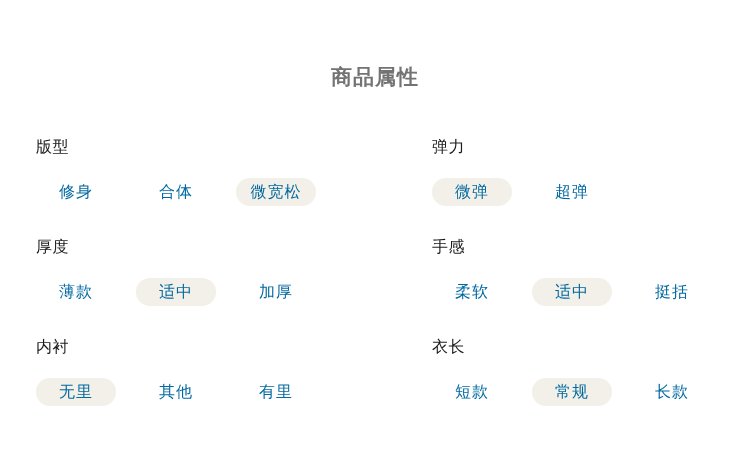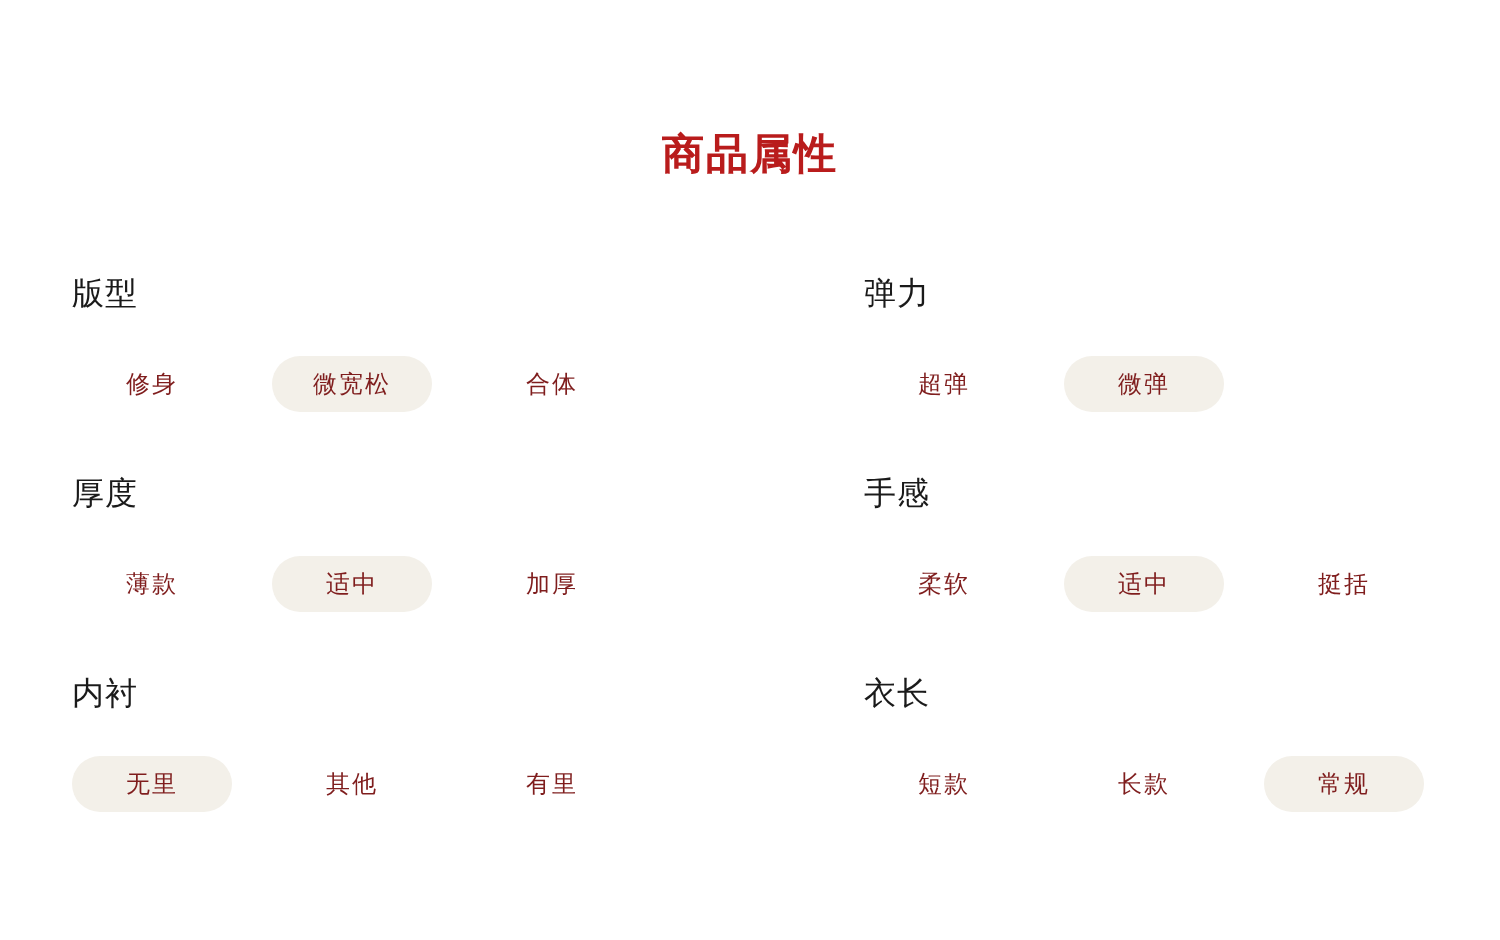--- a/index.html
+++ b/index.html
@@ -22,21 +22,21 @@
   }
   .page-title {
     position: absolute;
     left: 0;
     top: 62px;
     width: 750px;
     text-align: center;
     font-size: 21px;
     font-weight: bold;
     letter-spacing: 1px;
-    color: #b91c1c;
+    color: #737373;
     line-height: 30px;
   }
   .attr-grid {
     position: absolute;
     left: 0;
     top: 136px;
     width: 750px;
     display: grid;
     grid-template-columns: 396px 354px;
     grid-auto-rows: 100px;
@@ -62,22 +62,22 @@
   .option-row {
     margin-top: 20px;
     display: grid;
     grid-template-columns: 100px 100px 100px;
     height: 28px;
   }
   .option {
     height: 28px;
     line-height: 28px;
     text-align: center;
-    font-size: 12px;
-    color: #7f1d1d;
+    font-size: 16px;
+    color: #0369a1;
     letter-spacing: 1px;
     border-radius: 14px;
     width: 80px;
     box-sizing: border-box;
     background: transparent;
     user-select: none;
   }
   .option.selected {
     background: #f3f0e9;
   }
@@ -91,36 +91,36 @@
 
   <div class="attr-grid">
 
     <div class="attr-group col-left">
       <div class="group-label">版型</div>
       <div class="option-row">
         <div>
             <div class="option">修身</div>
           </div>
         <div>
-            <div class="option selected">微宽松</div>
+            <div class="option">合体</div>
           </div>
         <div>
-            <div class="option">合体</div>
+            <div class="option selected">微宽松</div>
           </div>
       </div>
     </div>
 
     <div class="attr-group col-right">
       <div class="group-label">弹力</div>
       <div class="option-row">
         <div>
-            <div class="option">超弹</div>
+            <div class="option selected">微弹</div>
           </div>
         <div>
-            <div class="option selected">微弹</div>
+            <div class="option">超弹</div>
           </div>
       </div>
     </div>
 
     <div class="attr-group col-left">
       <div class="group-label">厚度</div>
       <div class="option-row">
         <div>
             <div class="option">薄款</div>
           </div>
@@ -163,22 +163,22 @@
       </div>
     </div>
 
     <div class="attr-group col-right">
       <div class="group-label">衣长</div>
       <div class="option-row">
         <div>
             <div class="option">短款</div>
           </div>
         <div>
-            <div class="option">长款</div>
+            <div class="option selected">常规</div>
           </div>
         <div>
-            <div class="option selected">常规</div>
+            <div class="option">长款</div>
           </div>
       </div>
     </div>
 
   </div>
 </div>
 
 </body></html>

